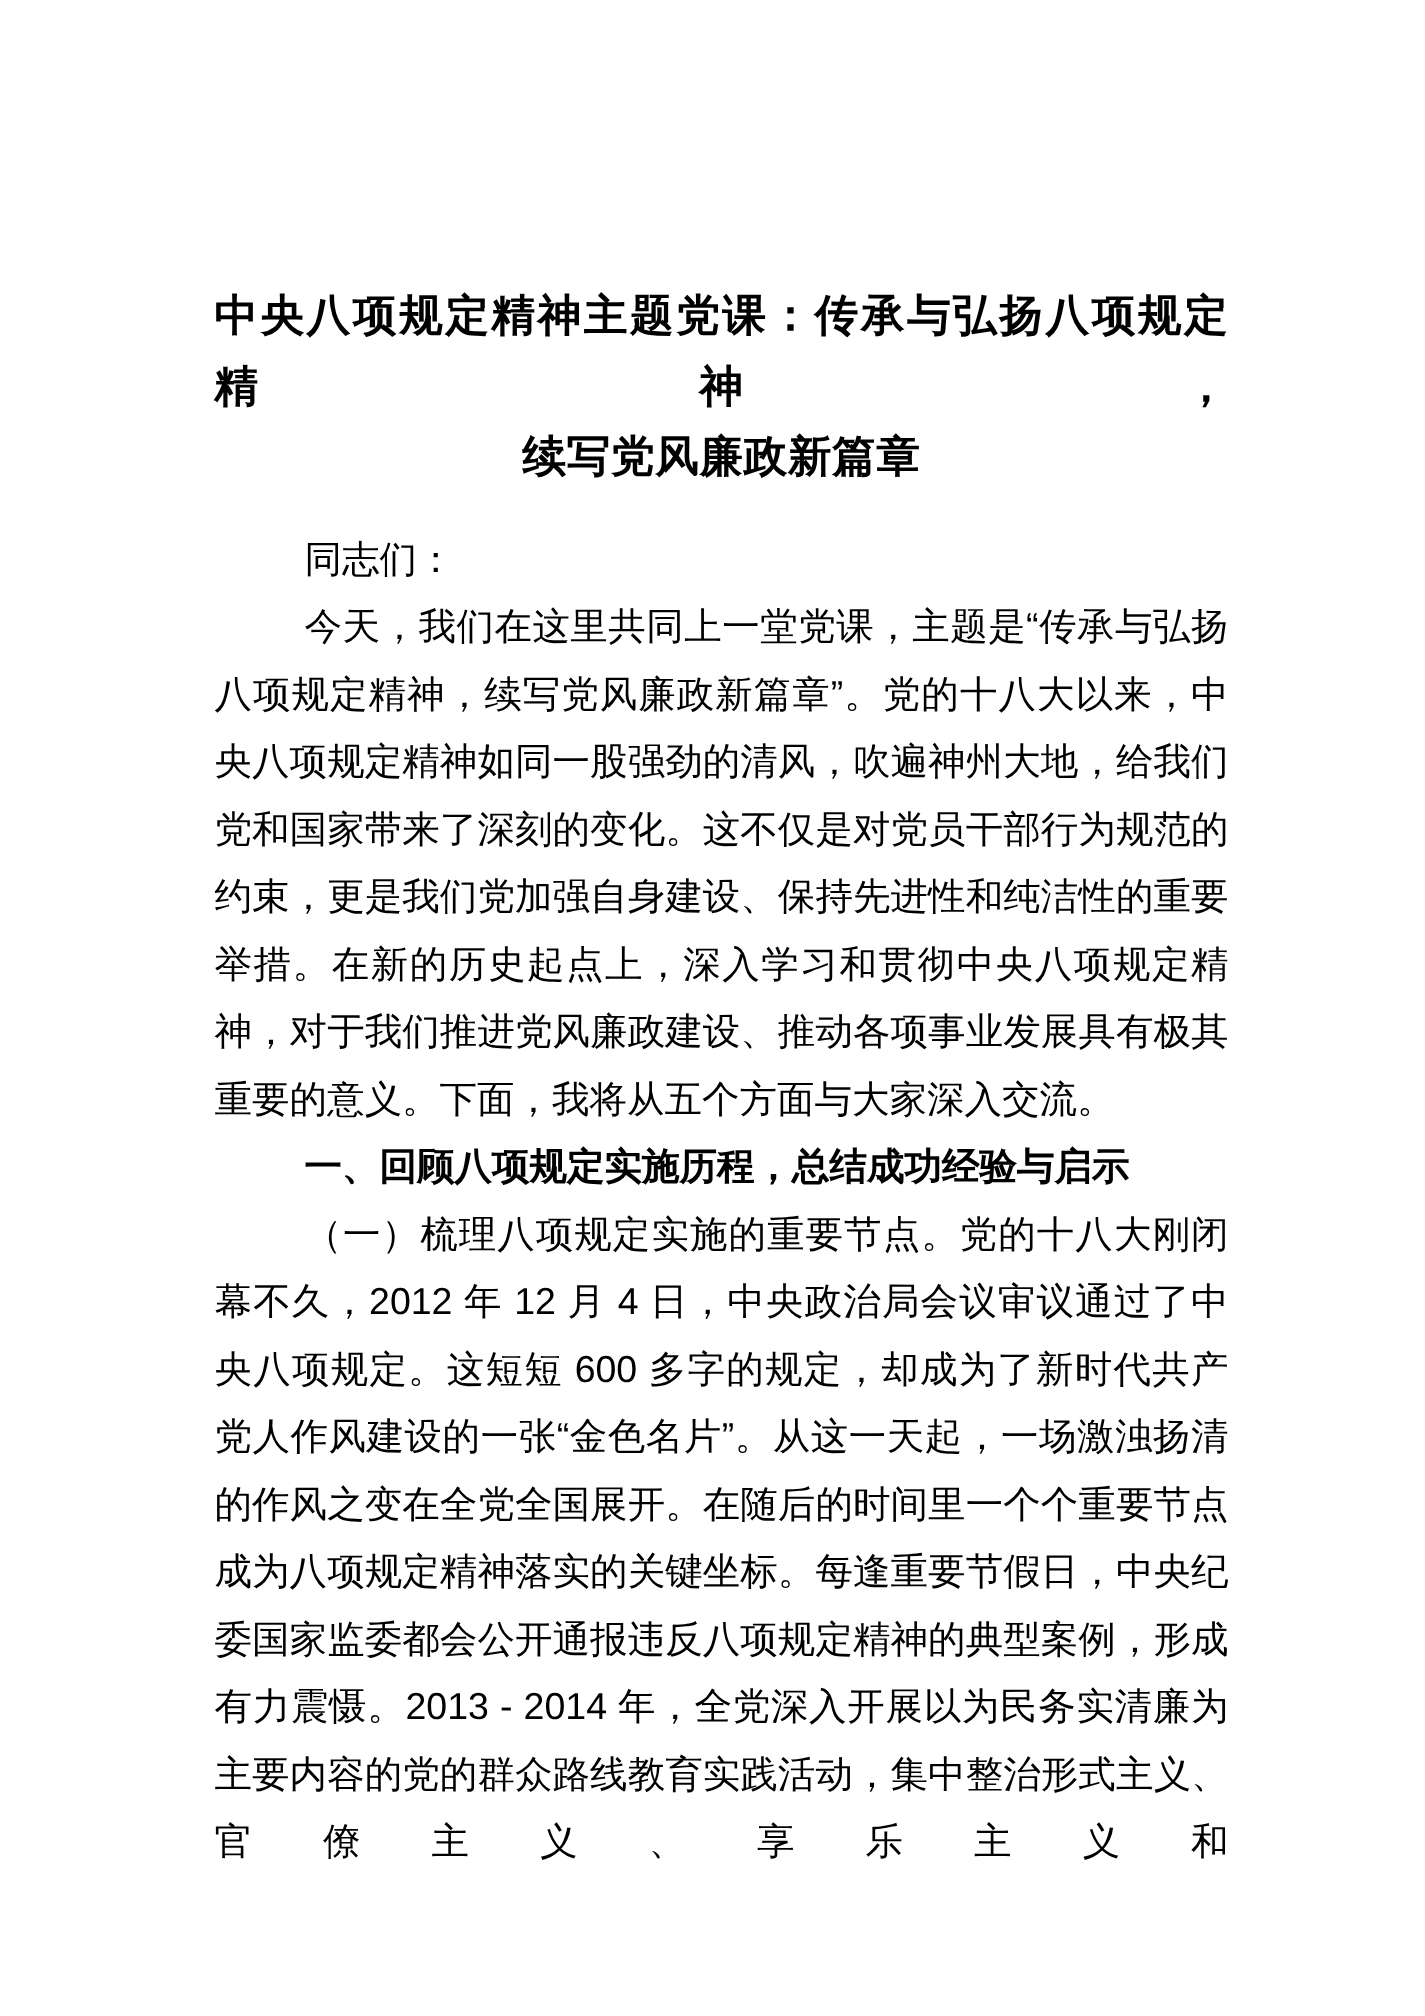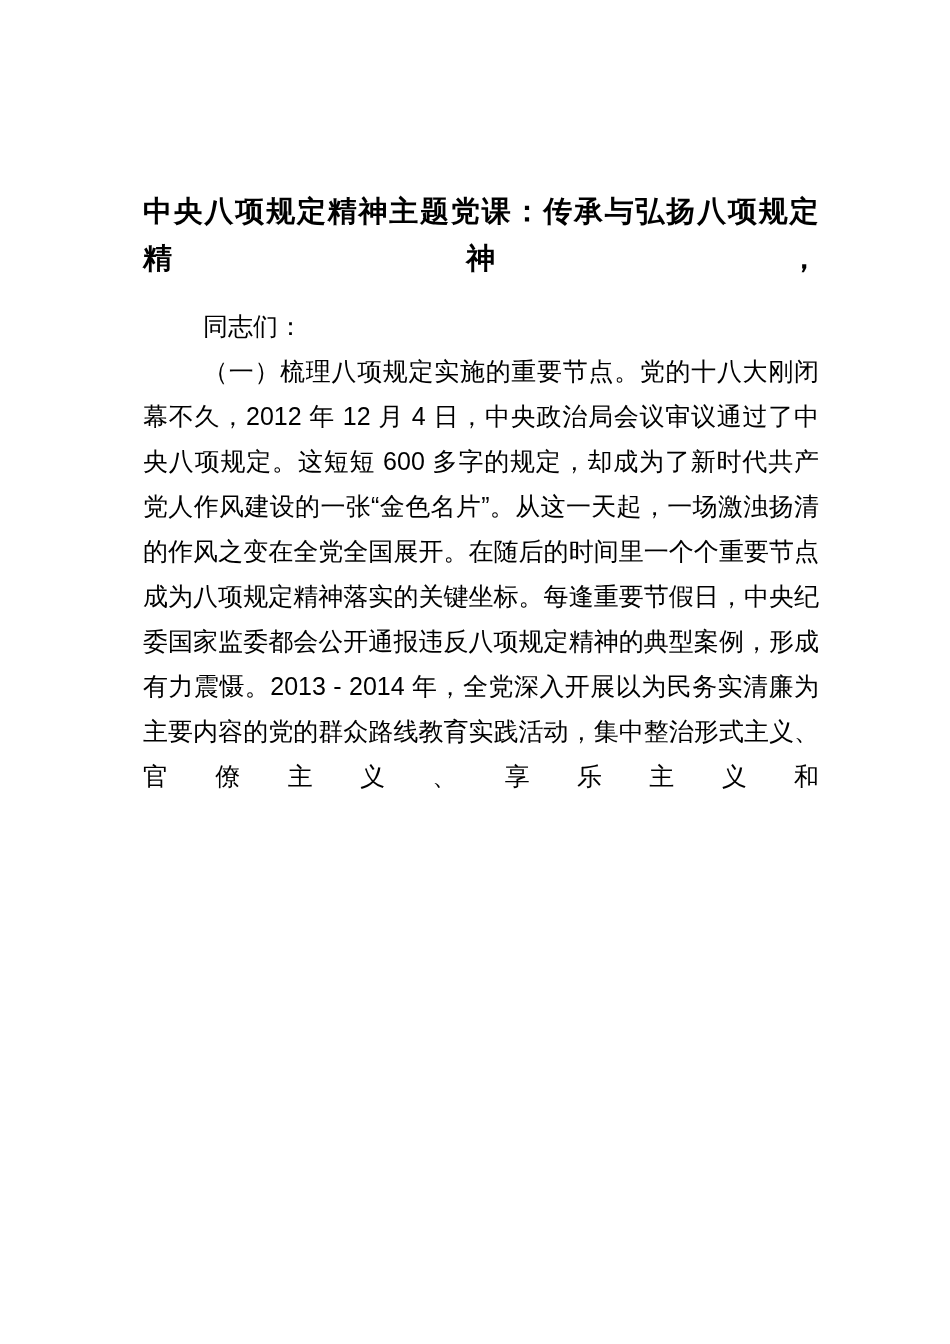--- a/index.html
+++ b/index.html
@@ -83,24 +83,27 @@
   }
 </style>
 </head>
 <body>
 
 <div class="page">
   <div class="content">
 
     <h1 class="doc-title">
       <span class="t-line t-line-1">中央八项规定精神主题党课：传承与弘扬八项规定精神，</span>
+      <span class="t-line t-line-2">续写党风廉政新篇章</span>
     </h1>
 
     <div class="title-gap"></div>
 
     <p class="para indent">同志们：</p>
 
+    <p class="para indent">今天，我们在这里共同上一堂党课，主题是“传承与弘扬八项规定精神，续写党风廉政新篇章”。党的十八大以来，中央八项规定精神如同一股强劲的清风，吹遍神州大地，给我们党和国家带来了深刻的变化。这不仅是对党员干部行为规范的约束，更是我们党加强自身建设、保持先进性和纯洁性的重要举措。在新的历史起点上，深入学习和贯彻中央八项规定精神，对于我们推进党风廉政建设、推动各项事业发展具有极其重要的意义。下面，我将从五个方面与大家深入交流。</p>
 
+    <p class="para heading">一、回顾八项规定实施历程，总结成功经验与启示</p>
 
     <p class="para indent stretch">（一）梳理八项规定实施的重要节点。党的十八大刚闭幕不久，2012 年 12 月 4 日，中央政治局会议审议通过了中央八项规定。这短短 600 多字的规定，却成为了新时代共产党人作风建设的一张“金色名片”。从这一天起，一场激浊扬清的作风之变在全党全国展开。在随后的时间里一个个重要节点成为八项规定精神落实的关键坐标。每逢重要节假日，中央纪委国家监委都会公开通报违反八项规定精神的典型案例，形成有力震慑。2013 - 2014 年，全党深入开展以为民务实清廉为主要内容的党的群众路线教育实践活动，集中整治形式主义、官僚主义、享乐主义和</p>
 
   </div>
 </div>
 
 </body></html>

